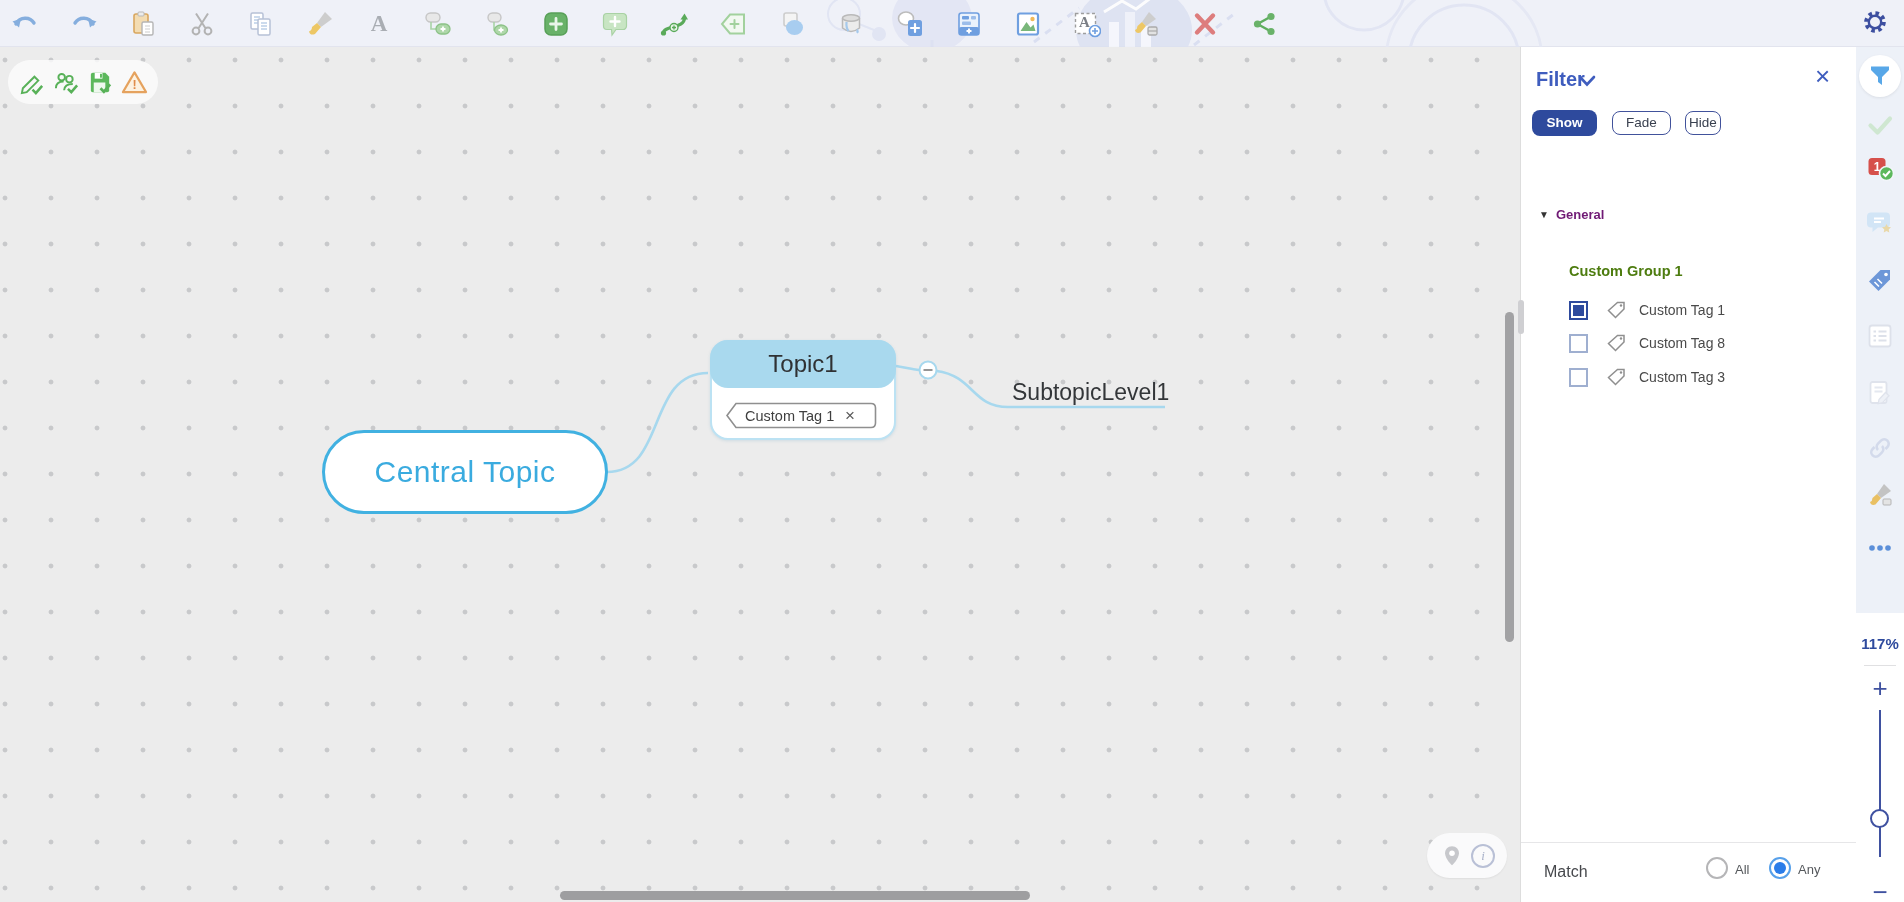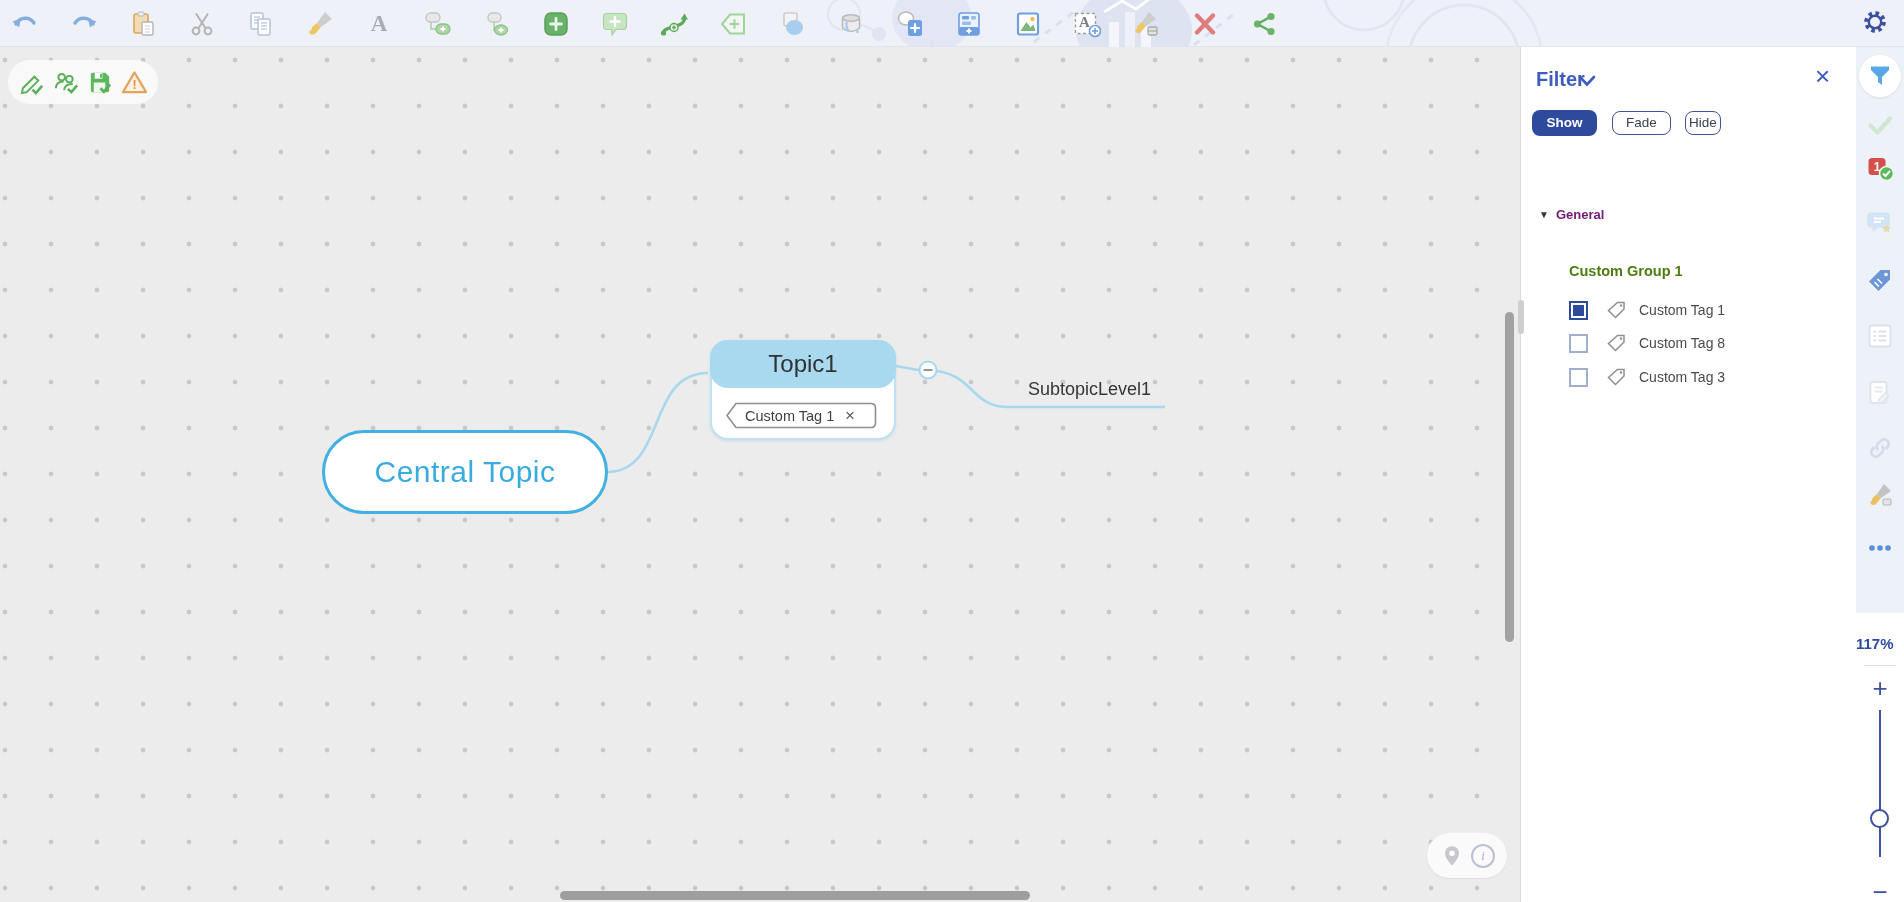--- a/index.html
+++ b/index.html
@@ -32,21 +32,21 @@
   .central-topic span { font-size:30px; font-weight:normal; color:#3aabdf; letter-spacing:.5px; }
 
   .topic1 { position:absolute; left:710px; top:293px; width:186px; height:100px; background:#ffffff;
     border:2px solid #bce2f3; border-radius:18px; box-shadow:0 1px 3px rgba(120,170,200,.25); cursor:pointer; }
   .topic1-head { position:absolute; left:-2px; top:-2px; width:186px; height:48px; background:#a9d9ee; border-radius:18px;
     display:flex; align-items:center; justify-content:center; }
   .topic1-head span { font-size:24px; color:#2f3133; }
   .topic1-tagrow { position:absolute; left:13px; top:60px; }
 
   .subtopic-label { position:absolute; left:1012px; top:332px; width:155px; text-align:center;
-    font-size:18px; color:#333639; cursor:pointer; }
+    font-size:23px; color:#333639; cursor:pointer; }
 
   .loc-pill { position:absolute; left:1427px; top:786px; width:80px; height:45px; background:#fafafb;
     border-radius:23px; display:flex; align-items:center; justify-content:center; gap:6px; box-shadow:0 1px 2px rgba(0,0,0,.06); }
   .loc-pill .ic { width:26px; height:26px; }
   .info-circle { width:24px; height:24px; border-radius:50%; border:2px solid #b9c0d6; color:#a9b1c9;
     display:flex; align-items:center; justify-content:center; font-size:13px; font-style:italic; font-family:"Liberation Serif",serif; }
 
   .vscroll { position:absolute; left:1505px; top:265px; width:9px; height:330px; background:#a2a2a4; border-radius:5px; }
   .hscroll { position:absolute; left:560px; top:844px; width:470px; height:9px; background:#9e9ea0; border-radius:5px; }
 
@@ -81,21 +81,21 @@
   .radio-any { left:248px; top:14px; border:2px solid #57a0ea; }
   .radio.on::after { content:''; position:absolute; inset:3px; border-radius:50%; background:#2b7de9; }
   .radio-txt { position:absolute; top:19px; font-size:13px; color:#55585c; }
   .txt-all { left:214px; } .txt-any { left:277px; }
 
   
   .sidebar { position:absolute; left:1856px; top:47px; width:48px; height:855px; background:#fff; z-index:25; }
   .sidebar-top { position:absolute; left:0; top:0; width:48px; height:566px; background:#edf1f8; }
   .sb-ic { position:absolute; left:10px; width:28px; height:28px; cursor:pointer; }
   .sb-active-bg { position:absolute; left:3px; top:8px; width:42px; height:42px; background:#fff; border-radius:50%; box-shadow:0 1px 3px rgba(0,0,0,.08); }
-  .zoom-lvl { position:absolute; left:0; top:588px; width:48px; text-align:left; font-size:15px; font-weight:bold; color:#2e4a9d; }
+  .zoom-lvl { position:absolute; left:0; top:588px; width:48px; text-align:center; font-size:15px; font-weight:bold; color:#2e4a9d; }
   .zoom-div { position:absolute; left:8px; top:618px; width:32px; height:1px; background:#e0e0e2; }
   .zoom-btn { position:absolute; left:0; width:48px; text-align:center; font-size:26px; color:#3f51a0; cursor:pointer; line-height:1; }
   .zin { top:628px; } .zout { top:832px; }
   .slider-track { position:absolute; left:23px; top:663px; width:2px; height:147px; background:#3f51a0; }
   .slider-handle { position:absolute; left:14px; top:762px; width:19px; height:19px; border-radius:50%; background:#fff; border:2px solid #3f51a0; cursor:pointer; }
 </style>
 </head>
 <body>
 
 <div class="toolbar">
@@ -396,20 +396,27 @@
   </div>
   <div class="tag-row" style="top:319px">
     <div class="cb"></div>
     <svg class="tag-ic" width="19" height="18" viewBox="0 0 19 18">
         <path d="M10.5 1.5 h6.5 v6.5 l-8.5 8.5 -7 -7 z" fill="none" stroke="#8f8f8f" stroke-width="1.5"></path>
         <circle cx="14" cy="4.5" r="1.2" fill="#8f8f8f"></circle>
       </svg>
     <span class="lbl">Custom Tag 3</span>
   </div>
 
+  <div class="match-bar">
+    <div class="match-lbl">Match</div>
+    <div class="radio radio-all"></div>
+    <span class="radio-txt txt-all">All</span>
+    <div class="radio radio-any on"></div>
+    <span class="radio-txt txt-any">Any</span>
+  </div>
 </div>
 
 <div class="sidebar">
   <div class="sidebar-top"></div>
   <div class="sb-active-bg"></div>
 
   <svg class="sb-ic" style="top:15px" viewBox="0 0 28 28">
       <path d="M5 4.5 h18 v3.5 l-7 7 v8 l-4 -3 v-5 l-7 -7 z" fill="#58a7e8"></path>
     </svg>
   <svg class="sb-ic" style="top:64px" viewBox="0 0 28 28">

